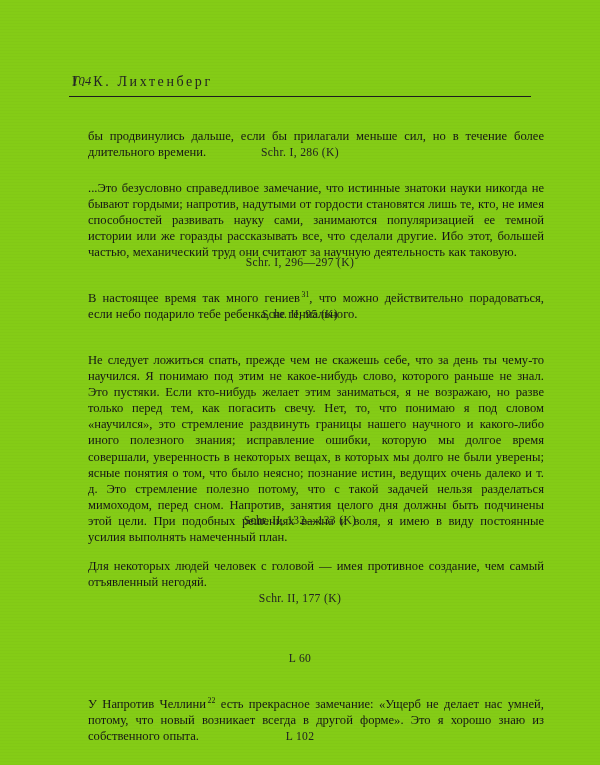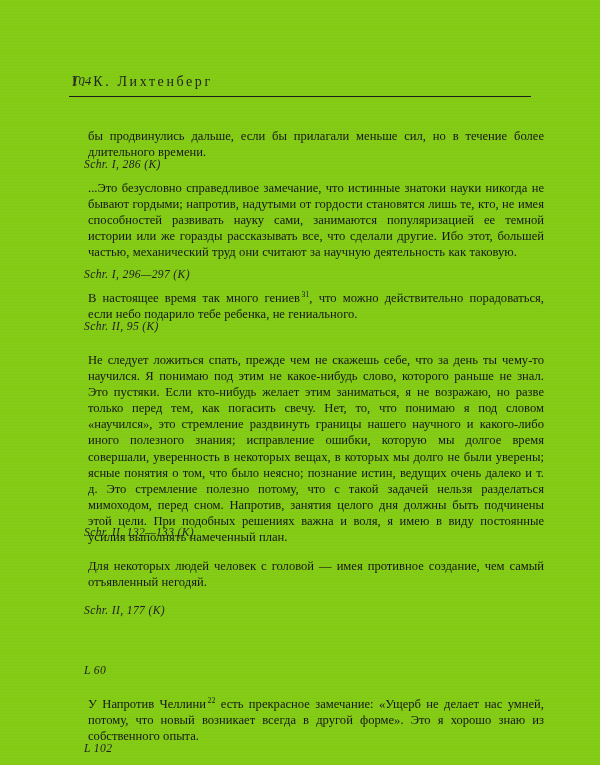--- a/index.html
+++ b/index.html
@@ -82,23 +82,22 @@
     word-spacing: 0.2px;
     hyphens: manual;
   }
   .para.justify-all {
     text-align: justify;
   }
 
   .cite {
     position: absolute;
     width: 456px;
-    margin: 12px;
-    text-align: left;
-    font-style: italic;
+    margin: 0;
+    text-align: center;
     font-size: 11.6px;
     letter-spacing: 0.35px;
     color: #222222;
   }
 
   sup.fn {
     font-size: 7.8px;
     vertical-align: super;
     line-height: 0;
     padding-left: 1.5px;

